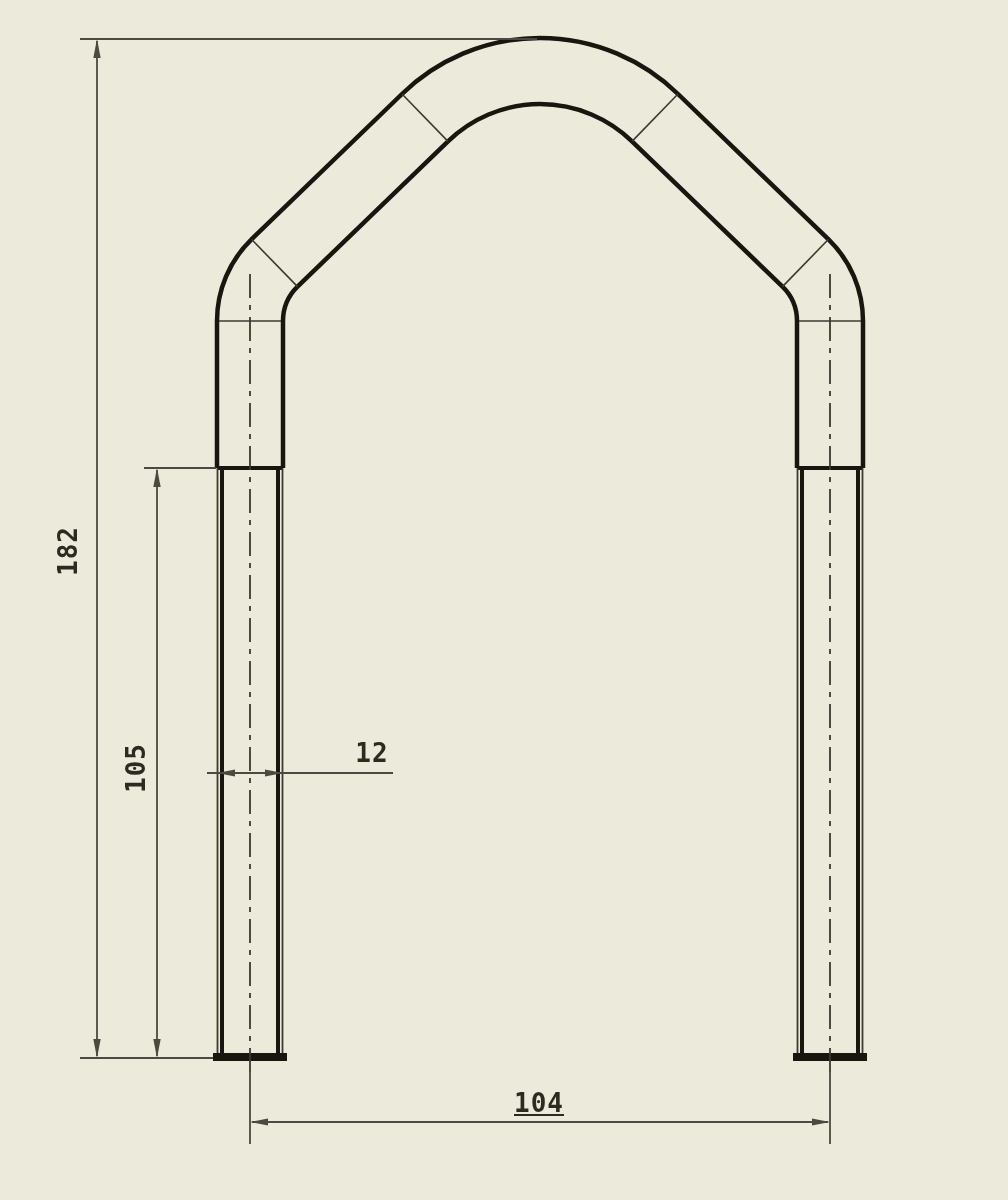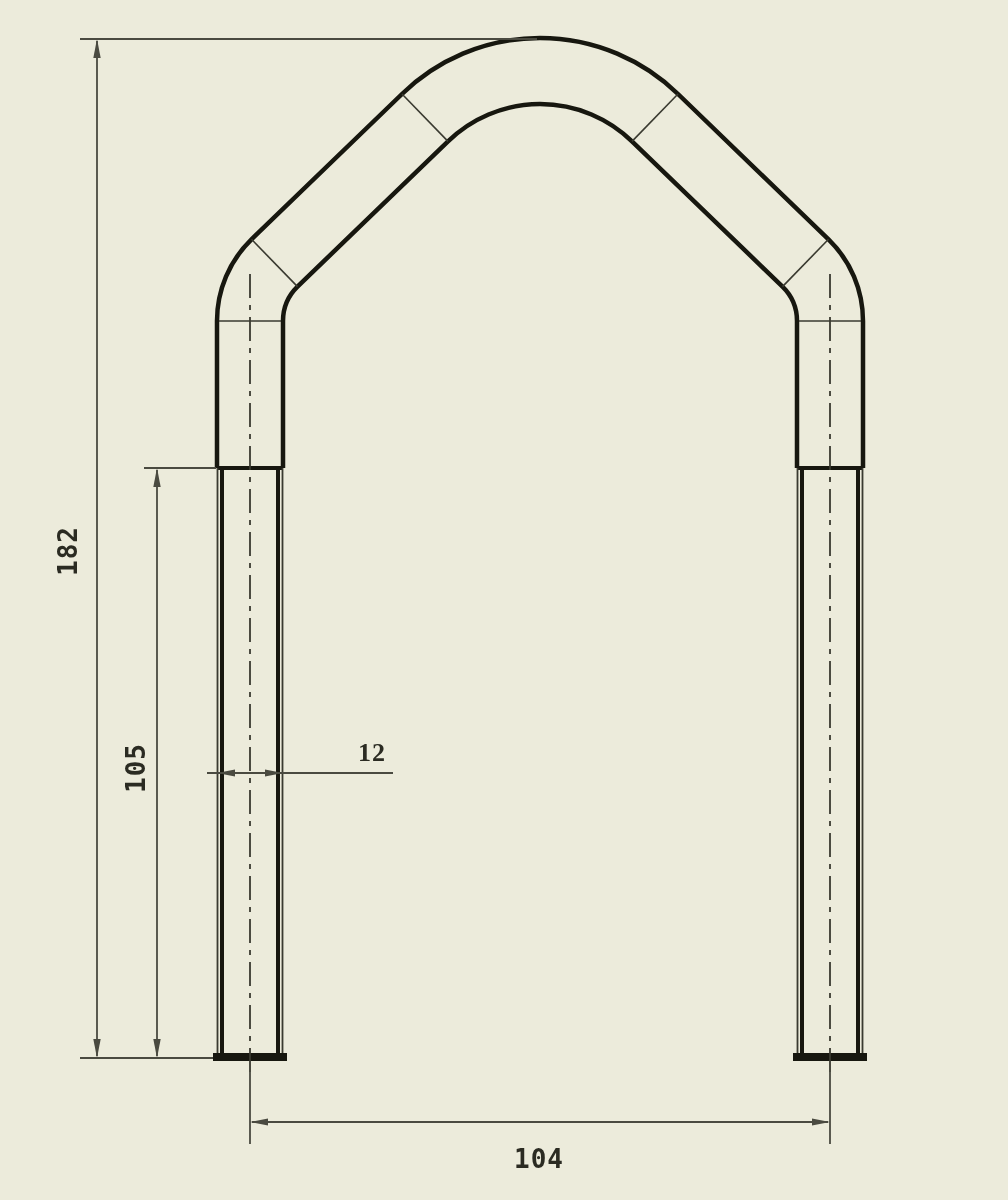--- a/index.html
+++ b/index.html
@@ -104,17 +104,17 @@
       <path class="dim" d="M252,1122 L828,1122"></path>
       <polygon class="arrow" points="250,1122 268,1118.4 268,1125.6"></polygon>
       <polygon class="arrow" points="830,1122 812,1118.4 812,1125.6"></polygon>
     </g>
   </svg>
 
   <div class="dim-text vertical" style="left:68px;top:551px;">182</div>
 
   <div class="dim-text vertical" style="left:136px;top:768px;">105</div>
 
-  <div class="dim-text" style="left:372px;top:753px;font-family:Liberation Serif, serif;">12</div>
+  <div class="dim-text" style="left:372px;top:753px;">12</div>
 
-  <div class="dim-text" style="left:539px;top:1159px;">104</div>
+  <div class="dim-text" style="left:539px;top:1103px;text-decoration:underline;">104</div>
 
 </div>
 
 </body></html>

